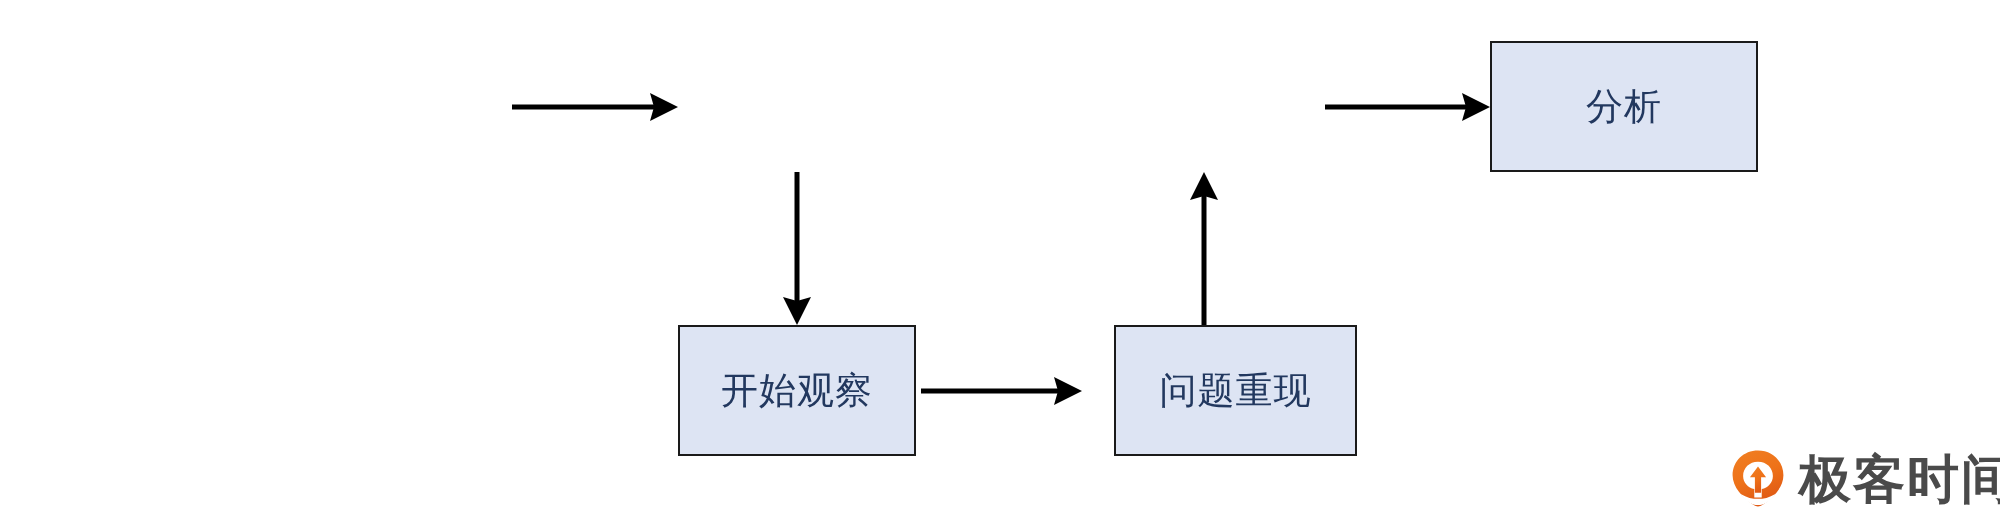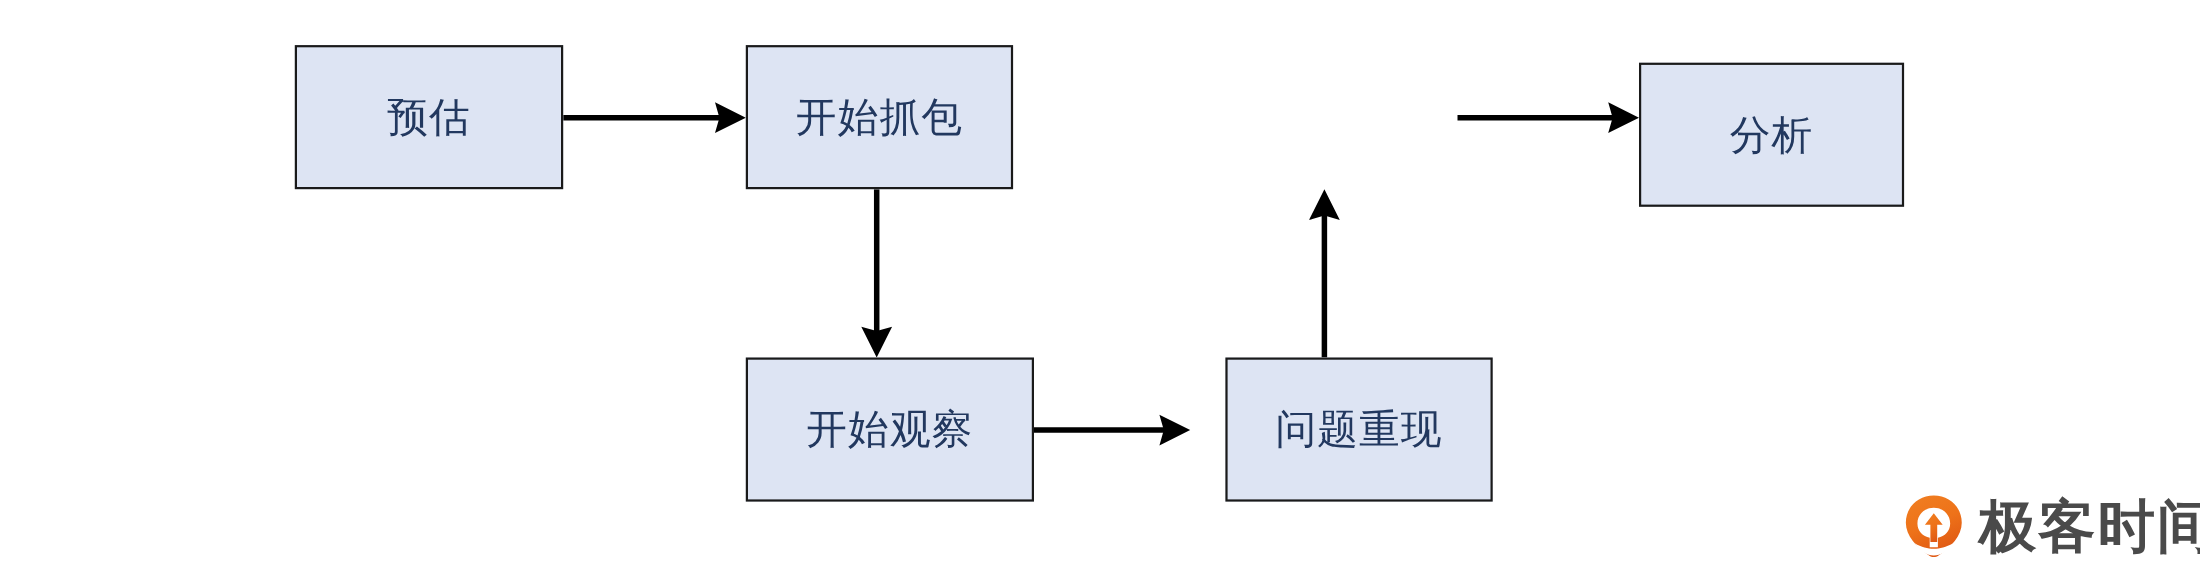--- a/index.html
+++ b/index.html
@@ -94,34 +94,28 @@
       <line x1="1204" y1="325" x2="1204" y2="190" stroke="#000000" stroke-width="5"></line>
       <polygon points="1204,172 1190,200 1204,196 1218,200" fill="#000000"></polygon>
     </g>
 
     <g>
       <line x1="1325" y1="107" x2="1472" y2="107" stroke="#000000" stroke-width="5"></line>
       <polygon points="1490,107 1462,93 1466,107 1462,121" fill="#000000"></polygon>
     </g>
   </svg>
 
-  <div class="node" style="left:268px; top:41px; width:244px; height:131px;">
-    <span class="node-label">预估</span>
-  </div>
-
-  <div class="node" style="left:678px; top:41px; width:243px; height:131px;">
-    <span class="node-label">开始抓包</span>
-  </div>
 
 
-  <div class="node" style="left:1490px; top:41px; width:241px; height:131px;margin-top:16px;">
+
+  <div class="node" style="left:1490px; top:41px; width:268px; height:131px;">
     <span class="node-label">分析</span>
   </div>
 
-  <div class="node" style="left:678px; top:325px; width:262px; height:131px;">
+  <div class="node" style="left:678px; top:325px; width:238px; height:131px;">
     <span class="node-label">开始观察</span>
   </div>
 
   <div class="node" style="left:1082px; top:325px; width:243px; height:131px;margin-left:32px;">
     <span class="node-label">问题重现</span>
   </div>
 
   <div class="watermark" style="left:1727px; top:448px;">
     <svg class="wm-logo" viewBox="0 0 100 100" xmlns="http://www.w3.org/2000/svg">
       <defs>

